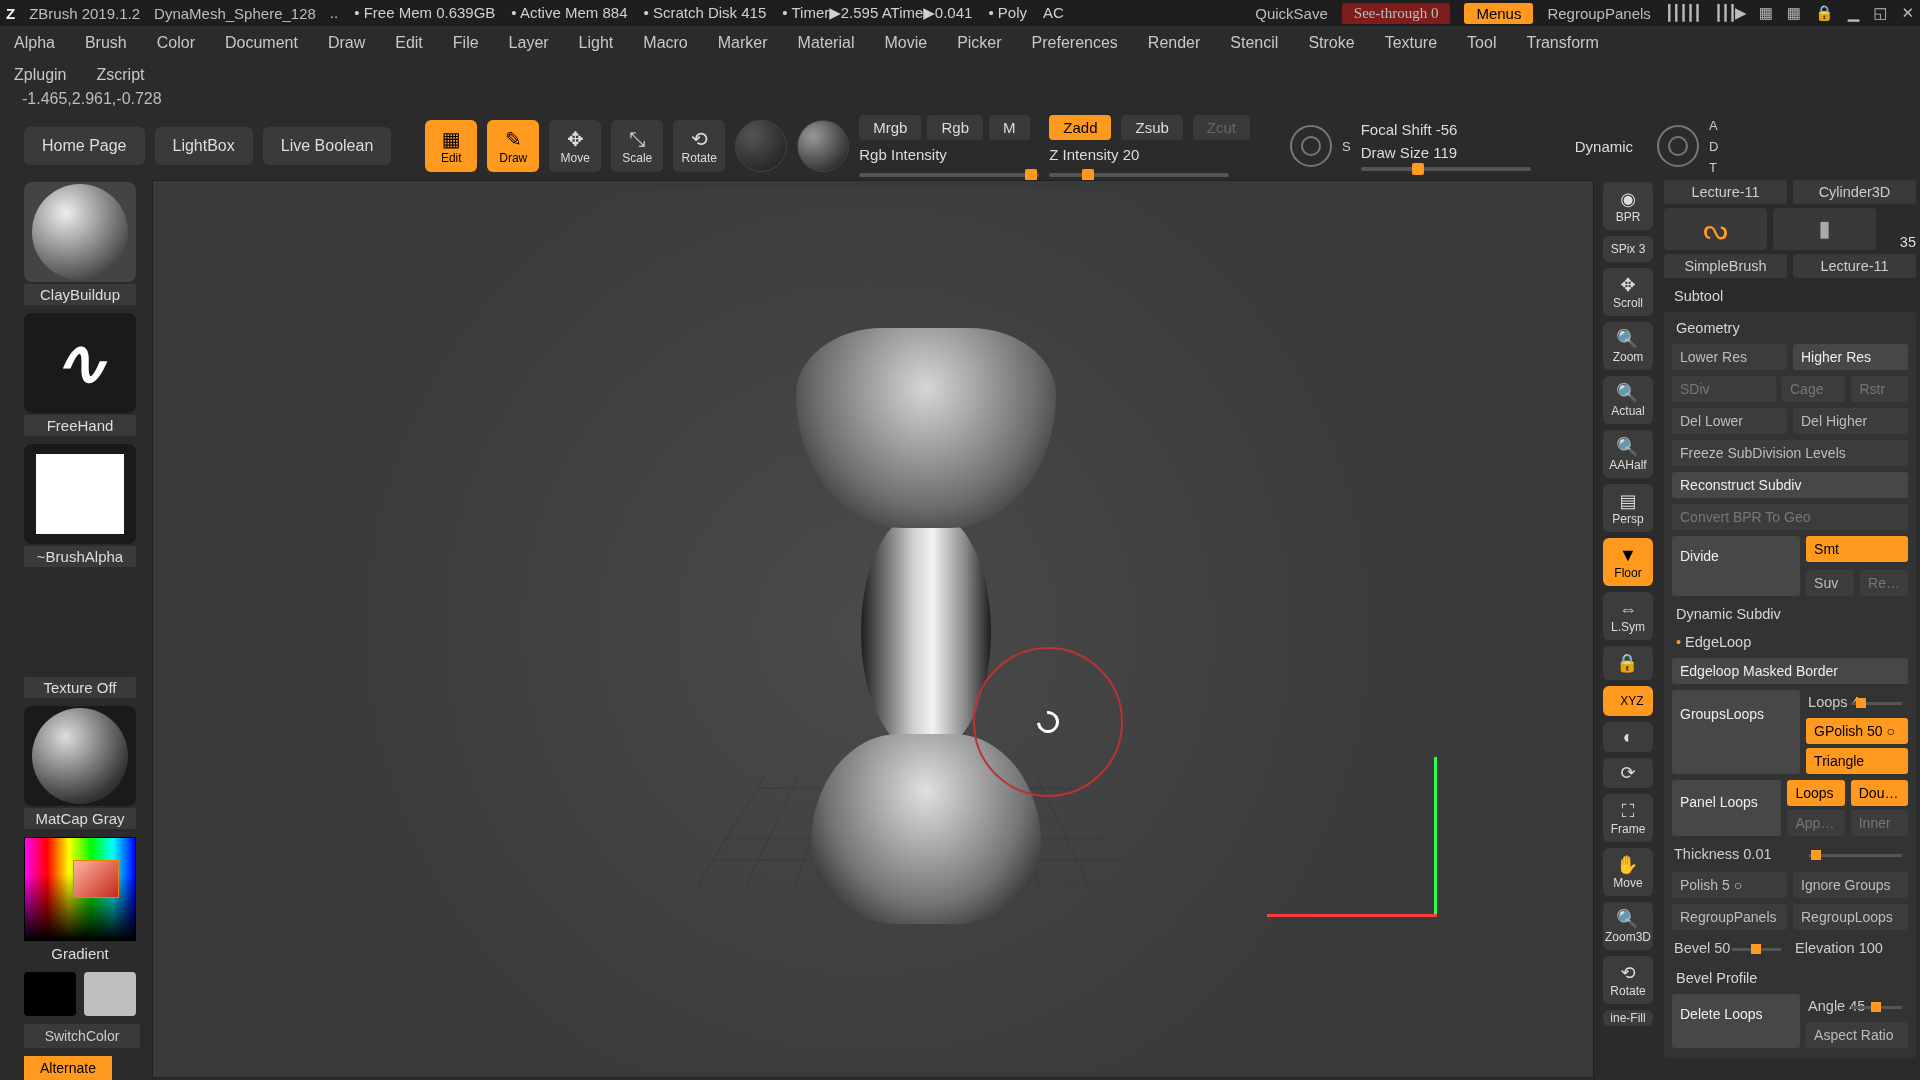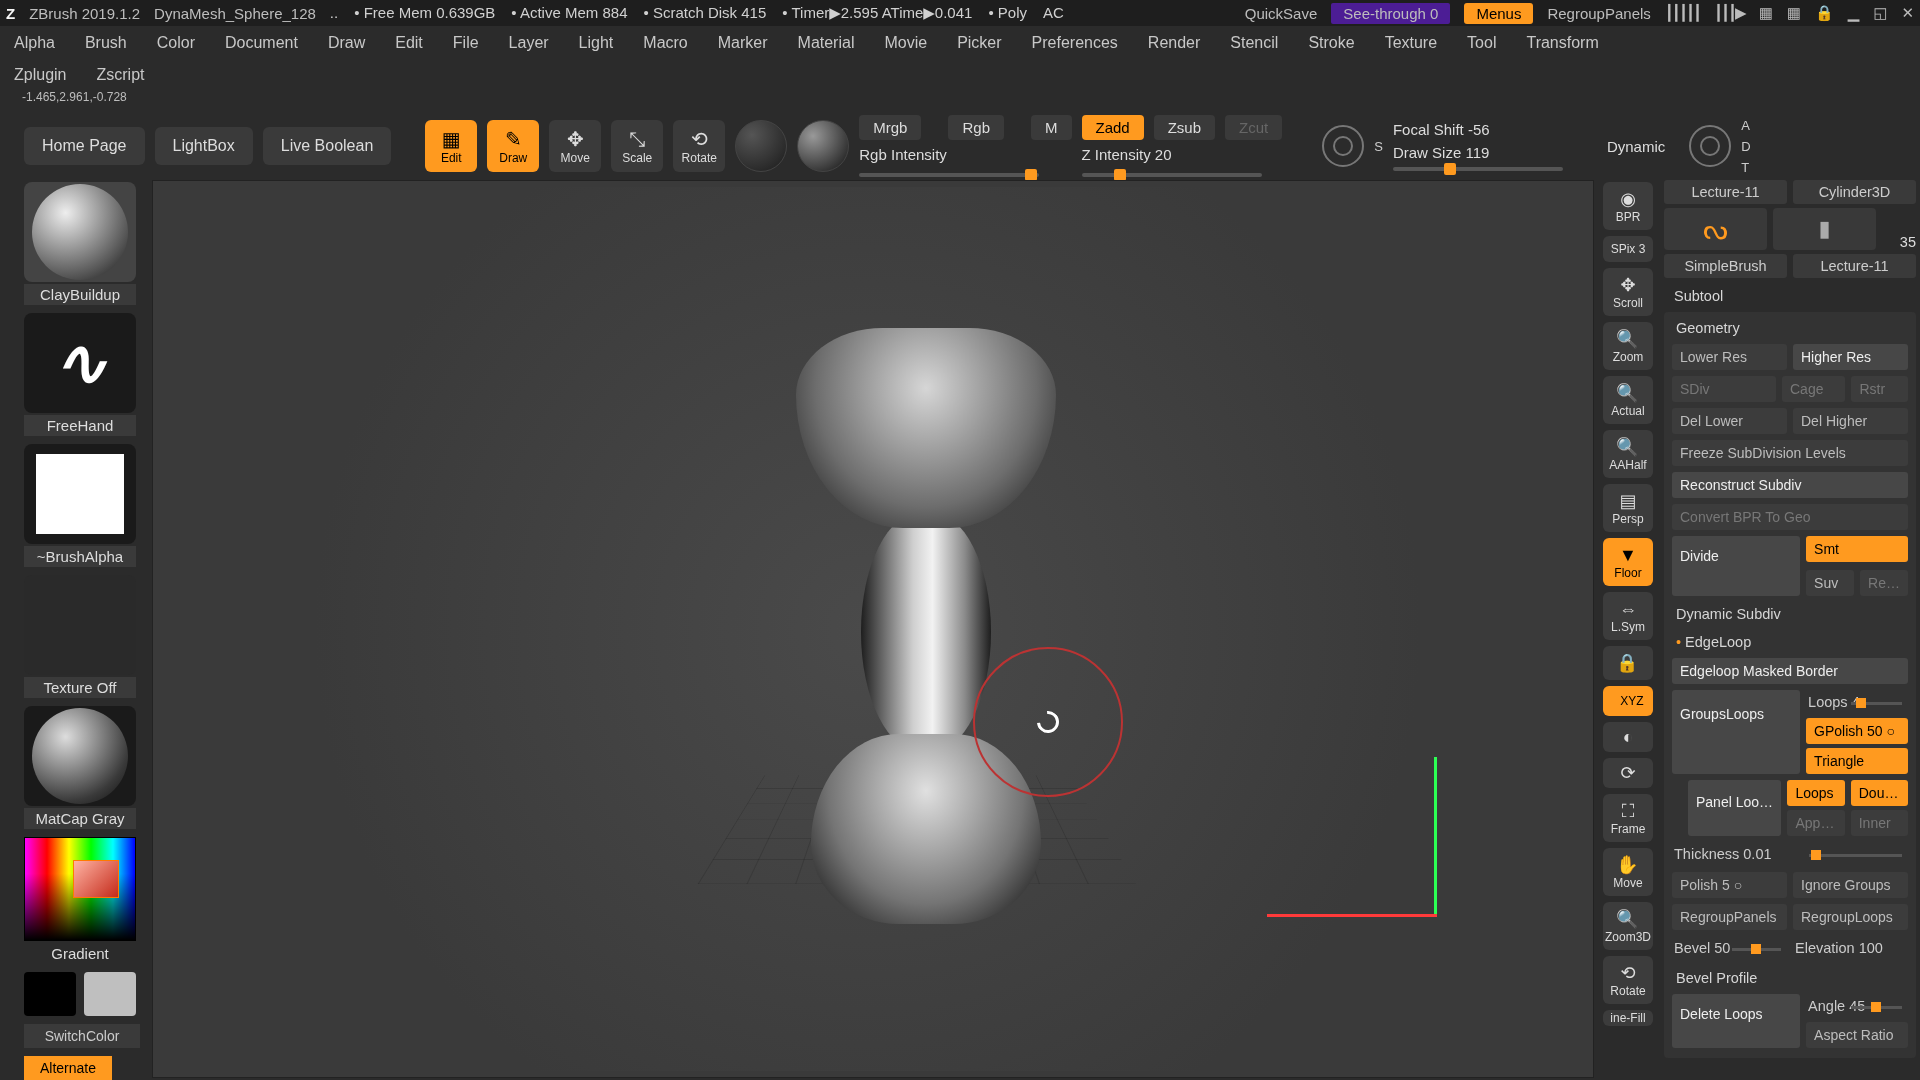--- a/index.html
+++ b/index.html
@@ -4,31 +4,31 @@
 <style>
 * { margin:0; padding:0; box-sizing:border-box; font-family:Tahoma,Arial,sans-serif; user-select:none; }
 body { background:#2b2b2b; color:#ccc; width:1920px; height:1080px; overflow:hidden; font-size:14px; }
 .row { display:flex; align-items:center; }
 .col { display:flex; flex-direction:column; }
 
 
 #titlebar { height:26px; background:#1e1e1e; display:flex; align-items:center; padding:0 6px; font-size:15px; color:#bdbdbd; gap:14px; }
 #titlebar .z { color:#f7f7f7; font-weight:bold; }
 #status { flex:1; display:flex; gap:16px; color:#d0d0d0; }
-#titlebar .see { background:#4c1d95; padding:2px 12px; border-radius:2px; }
+#titlebar .see { background:#7f1d1d; padding:2px 12px; border-radius:2px;font-family:Liberation Serif, serif; }
 #titlebar .menus { background:#ff9a1f; color:#000; padding:2px 12px; border-radius:3px; }
 .win-icons { display:flex; gap:14px; color:#bbb; }
 .win-icons span { cursor:pointer; }
 
 
 #menubar { height:34px; background:#2b2b2b; display:flex; align-items:center; padding:0 14px; gap:30px; font-size:16px; color:#c8c8c8; }
 #menubar2 { height:30px; background:#2b2b2b; display:flex; align-items:center; padding:0 14px; gap:30px; font-size:16px; color:#c8c8c8; }
 
 
-#coords { height:24px; padding:0 22px; color:#bdbdbd; font-size:12px; }
+#coords { height:24px; padding:0 22px; color:#bdbdbd; font-size:16px; }
 
 
 #toolbar { height:64px; background:#2b2b2b; display:flex; align-items:center; padding:6px 24px; gap:10px; }
 .tbtn { padding:10px 18px; border-radius:6px; background:#3a3a3a; color:#ddd; font-size:16px; white-space:nowrap; }
 .mode { width:52px; height:52px; background:#3a3a3a; border-radius:6px; display:flex; flex-direction:column; align-items:center; justify-content:center; font-size:12px; color:#ddd; }
 .mode.active { background:#ff9a1f; color:#000; }
 .mode .ic { font-size:20px; }
 .sphere { width:52px; height:52px; border-radius:50%; background:radial-gradient(circle at 32% 28%,#555,#1a1a1a); border:1px solid #444; }
 .sphere2 { background:radial-gradient(circle at 30% 30%,#999,#111); }
 .chip { padding:4px 14px; background:#3a3a3a; border-radius:4px; color:#ddd; font-size:15px; }
@@ -178,21 +178,21 @@
       <span>Scale</span>
     </div>
   <div class="mode">
       <span class="ic">⟲</span>
       <span>Rotate</span>
     </div>
   <div class="sphere"></div>
   <div class="sphere sphere2"></div>
 
   <div class="col" style="gap:6px;">
-    <div class="row" style="gap:27px;">
+    <div class="row" style="gap:6px;">
       <div class="chip">Mrgb</div>
       <div class="chip">Rgb</div>
       <div class="chip">M</div>
     </div>
     <div class="s-lbl">Rgb Intensity</div>
     <div class="slider">
         <div class="knob" style="left:92%;"></div>
       </div>
   </div>
 
@@ -425,21 +425,21 @@
         <div class="pbtn hl" style="flex:1.1;padding:16px 8px;">GroupsLoops</div>
         <div class="col" style="flex:1; gap:4px;">
           <div class="lblrow"><span>Loops 4</span><div class="mini-slider">
                 <div class="k" style="left:10%;"></div>
               </div></div>
           <div class="pbtn or"><span>GPolish 50</span> ○</div>
           <div class="pbtn or">Triangle</div>
         </div>
       </div>
       <div class="prow">
-        <div class="pbtn hl" style="flex:1.1;padding:14px 8px;margin-left:16px;">Panel Loops</div>
+        <div class="pbtn hl" style="flex:1.1;padding:14px 8px;">Panel Loops</div>
         <div class="col" style="flex:1; gap:4px;">
           <div class="prow">
               <div class="pbtn or">Loops</div>
               <div class="pbtn or">Double</div>
             </div>
           <div class="prow">
               <div class="pbtn dim">Append</div>
               <div class="pbtn dim">Inner</div>
             </div>
         </div>

